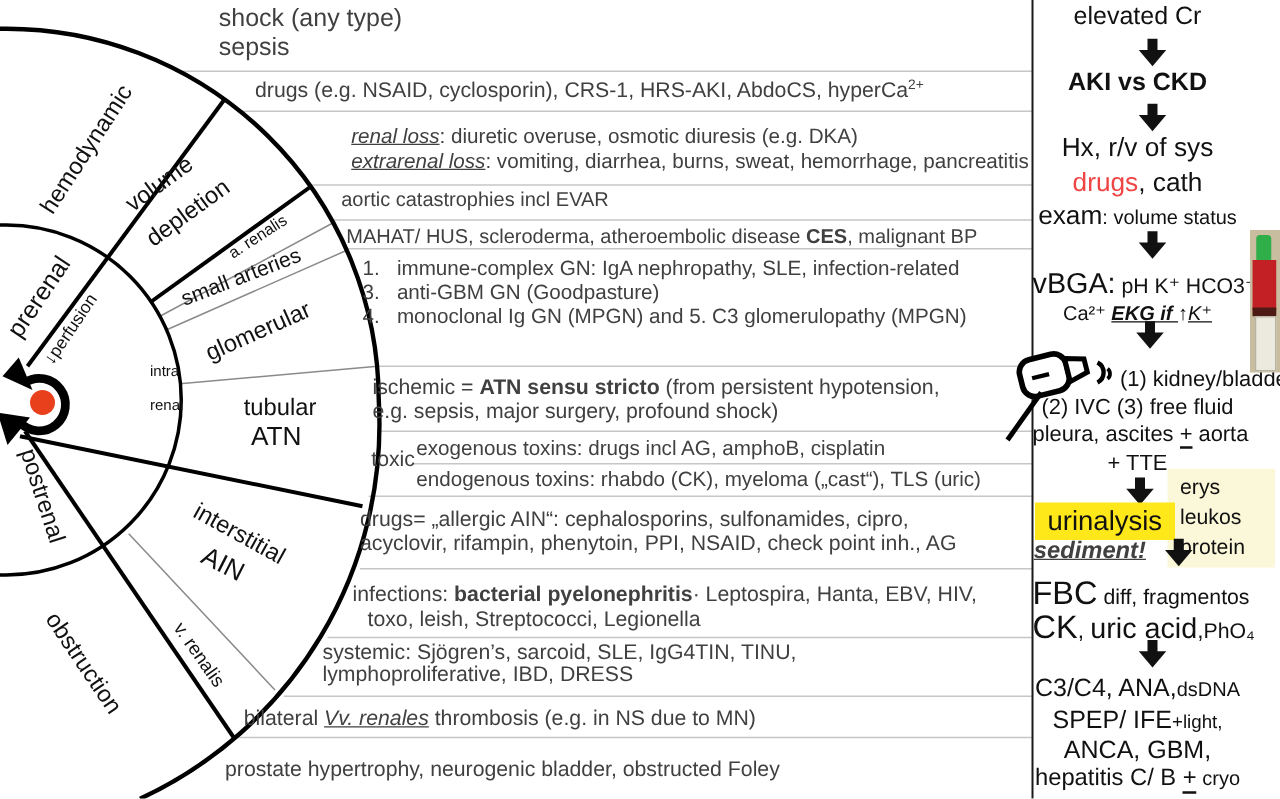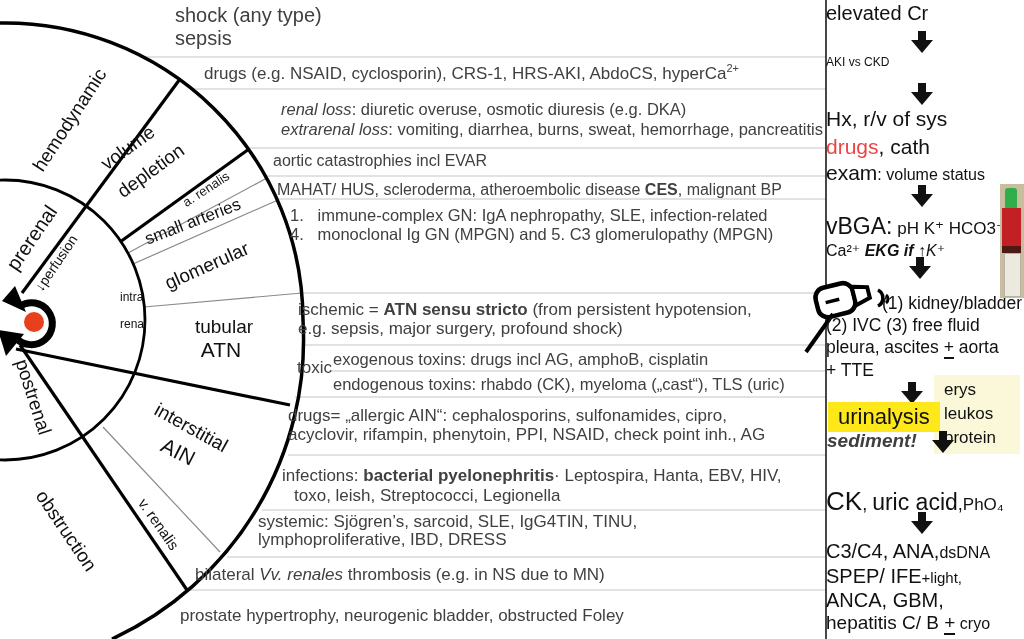--- a/index.html
+++ b/index.html
@@ -2,22 +2,22 @@
 <html><head>
 <meta charset="utf-8">
 <style>
   html,body{margin:0;padding:0;background:#fff;}
   #page{position:relative;width:1024px;height:639px;overflow:hidden;background:#fff;
         font-family:"Liberation Sans","DejaVu Sans",sans-serif;color:#111;}
   svg.layer{position:absolute;left:0;top:0;}
   .row{position:absolute;white-space:nowrap;font-size:17px;line-height:1.15;color:#404040;}
   .rot{position:absolute;white-space:nowrap;transform-origin:center;color:#111;}
   .b{font-weight:bold;}
-  .i{font-style:italic;}
-  .sb{position:absolute;left:826px;width:168px;white-space:nowrap;color:#111;}
+  .i{font-style:italic;text-decoration:underline;}
+  .sb{position:absolute;left:826px;width:168px;text-align:center;white-space:nowrap;color:#111;}
   .arr{position:absolute;width:0;height:0;border-left:11px solid transparent;
        border-right:11px solid transparent;border-top:13px solid #111;}
   .arr::before{content:"";position:absolute;left:-4px;top:-22px;width:8px;height:10px;background:#111;}
   .pm{border-bottom:2px solid #111;line-height:1;}
   .hl{position:absolute;padding:2px 10px;font-size:22px;}
   .palebox{position:absolute;text-align:left;padding:3px 0 0 10px;font-size:17px;line-height:24px;}
   .syr{position:absolute;left:1000px;top:184px;width:24px;height:114px;background:#c9bda0;}
   .syr .cap{position:absolute;left:5px;top:4px;width:12px;height:22px;background:#2fae49;border-radius:3px;}
   .syr .body{position:absolute;left:2px;top:24px;width:19px;height:40px;background:#c32026;}
   .syr .band{position:absolute;left:2px;top:62px;width:19px;height:7px;background:#4e1a14;}
@@ -116,20 +116,21 @@
     <div><span class="i">renal loss</span><span>: diuretic overuse, osmotic diuresis (e.g. DKA)</span></div>
     <div><span class="i">extrarenal loss</span><span>: vomiting, diarrhea, burns, sweat, hemorrhage, pancreatitis</span></div>
   </div>
 
   <div class="row" style="left:273px;top:152px;font-size:16px;">aortic catastrophies incl EVAR</div>
 
   <div class="row" style="left:277px;top:181px;font-size:16px;"><span>MAHAT/ HUS, scleroderma, atheroembolic disease </span><span class="b">CES</span><span>, malignant BP</span></div>
 
   <div class="row" style="left:290px;top:206px;font-size:16.5px;line-height:19px;">
     <div>1.&nbsp;&nbsp;&nbsp;immune-complex GN: IgA nephropathy, SLE, infection-related</div>
+    <div>3.&nbsp;&nbsp;&nbsp;anti-GBM GN (Goodpasture)</div>
     <div>4.&nbsp;&nbsp;&nbsp;monoclonal Ig GN (MPGN) and 5. C3 glomerulopathy (MPGN)</div>
   </div>
 
   <div class="row" style="left:298px;top:300px;line-height:19px;">
     <div><span>ischemic = </span><span class="b">ATN sensu stricto</span><span> (from persistent hypotension,</span></div>
     <div>e.g. sepsis, major surgery, profound shock)</div>
   </div>
 
   <div class="row" style="left:297px;top:358px;">toxic</div>
   <div class="row" style="left:333px;top:350px;font-size:16.5px;">exogenous toxins: drugs incl AG, amphoB, cisplatin</div>
@@ -150,21 +151,21 @@
     <div>lymphoproliferative, IBD, DRESS</div>
   </div>
 
   <div class="row" style="left:195px;top:565px;"><span>bilateral </span><span class="i">Vv. renales</span><span> thrombosis (e.g. in NS due to MN)</span></div>
 
   <div class="row" style="left:180px;top:606px;">prostate hypertrophy, neurogenic bladder, obstructed Foley</div>
 
   <div class="sb" style="top:2px;font-size:20px;">elevated Cr</div>
   <div class="arr" style="left:911px;top:40px;"></div>
 
-  <div class="sb" style="top:55px;font-size:12px;">AKI vs CKD</div>
+  <div class="sb" style="top:55px;font-size:20px;font-weight:bold;">AKI vs CKD</div>
   <div class="arr" style="left:911px;top:92px;"></div>
 
   <div class="sb" style="top:107px;font-size:21px;">Hx, r/v of sys</div>
   <div class="sb" style="top:135px;font-size:21px;"><span style="color:#ef4444;margin-top:32px;">drugs</span><span>, cath</span></div>
   <div class="sb" style="top:161px;font-size:21px;"><span>exam</span><span style="font-size:16px;">: volume status</span></div>
   <div class="arr" style="left:911px;top:194px;"></div>
 
   <div class="sb" style="top:213px;font-size:23px;"><span>vBGA:</span><span style="font-size:17px;"> pH K⁺ HCO3⁻</span></div>
   <div class="sb" style="top:241px;font-size:16px;"><span>Ca²⁺ </span><span class="b i">EKG if </span><span class="b">↑</span><span class="i">K⁺</span></div>
   <div class="arr" style="left:909px;top:266px;"></div>
@@ -178,20 +179,21 @@
   <div class="palebox" style="left:934px;top:375px;width:76px;height:76px;background:#fbf7d9;">
     <div>erys</div>
     <div>leukos</div>
     <div>protein</div>
   </div>
 
   <div class="hl" style="left:828px;top:402px;background:#ffe81a;">urinalysis</div>
   <div class="row i" style="left:827px;top:430px;font-size:19px;font-weight:600;">sediment!</div>
   <div class="arr" style="left:932px;top:440px;"></div>
 
+  <div class="sb" style="top:459px;font-size:26px;"><span>FBC</span><span style="font-size:17px;"> diff, fragmentos</span></div>
   <div class="sb" style="top:486px;font-size:26px;"><span>CK</span><span style="font-size:18px;">, </span><span style="font-size:23px;">uric acid</span><span style="font-size:18px;">,</span><span style="font-size:17px;">PhO₄</span></div>
   <div class="arr" style="left:911px;top:521px;"></div>
 
   <div class="sb" style="top:540px;font-size:20px;"><span>C3/C4, ANA,</span><span style="font-size:16px;">dsDNA</span></div>
   <div class="sb" style="top:565px;font-size:20px;"><span>SPEP/ IFE</span><span style="font-size:15px;">+light,</span></div>
   <div class="sb" style="top:589px;font-size:20px;">ANCA, GBM,</div>
   <div class="sb" style="top:612px;font-size:19px;"><span>hepatitis C/ B </span><span class="pm">+</span><span style="font-size:16px;"> cryo</span></div>
 
   <div class="syr">
     <div class="cap"></div>

